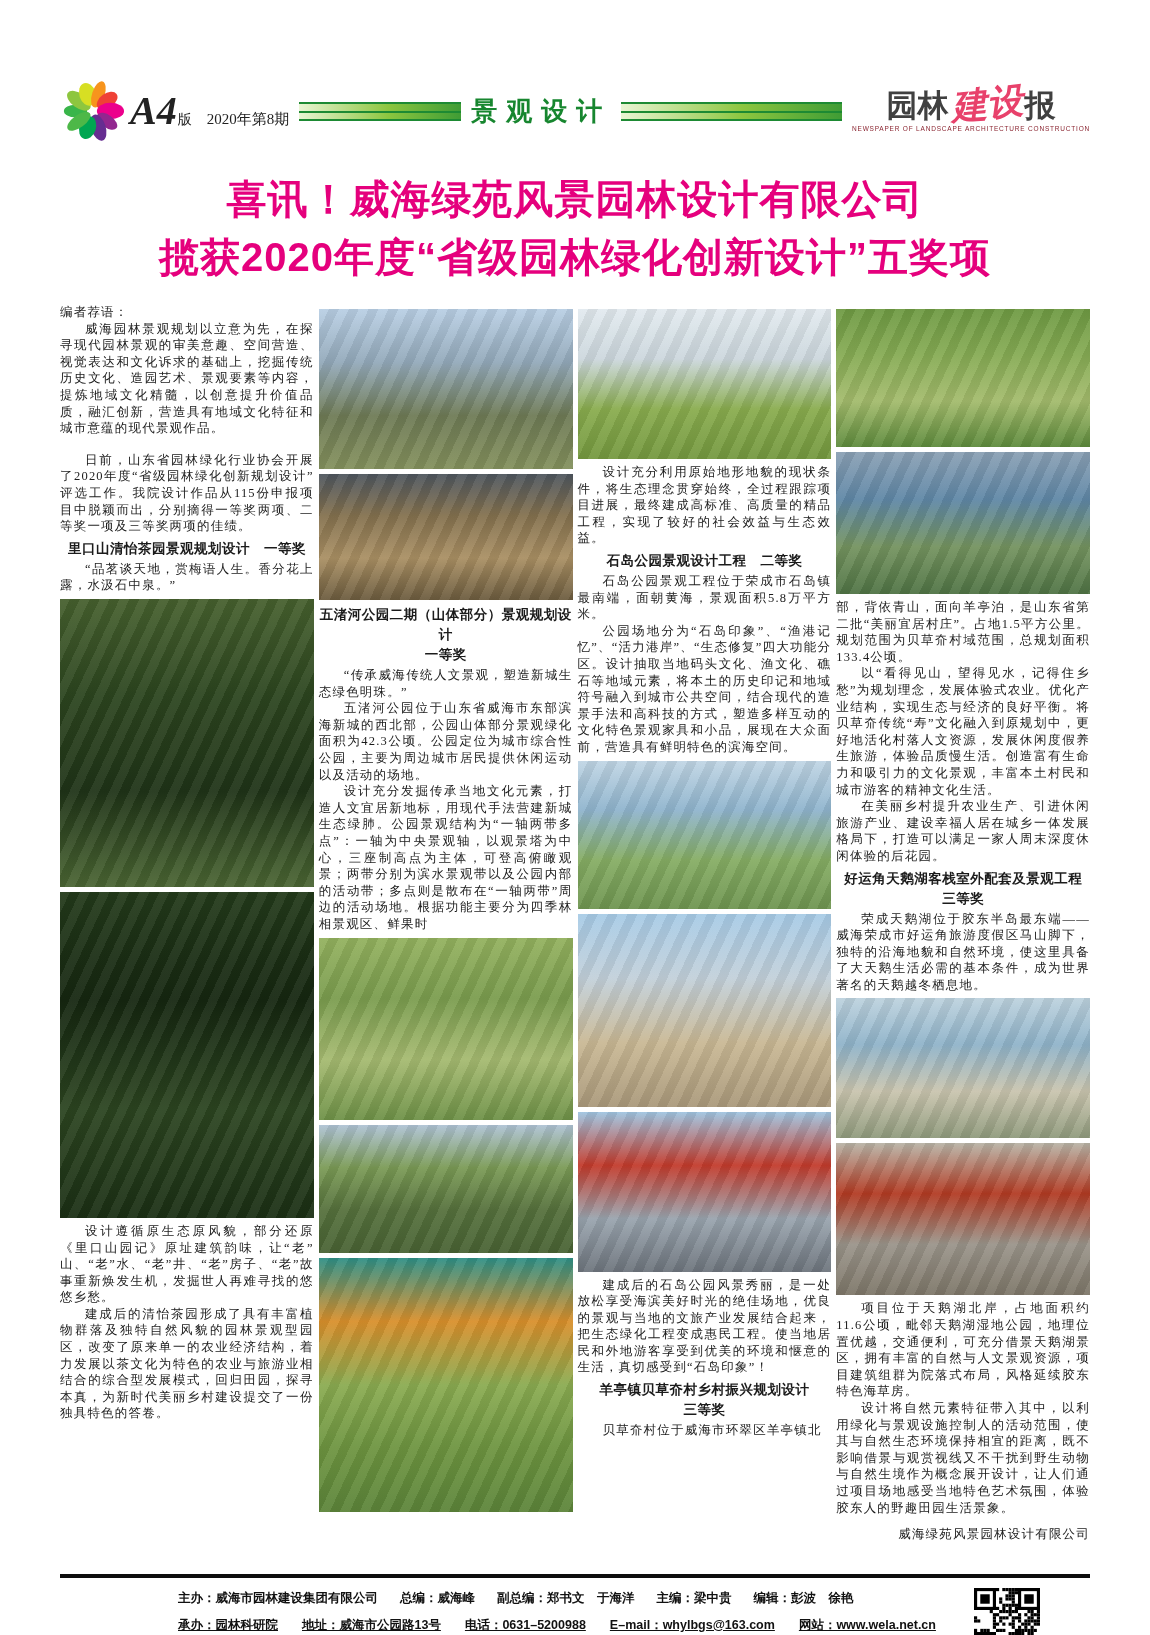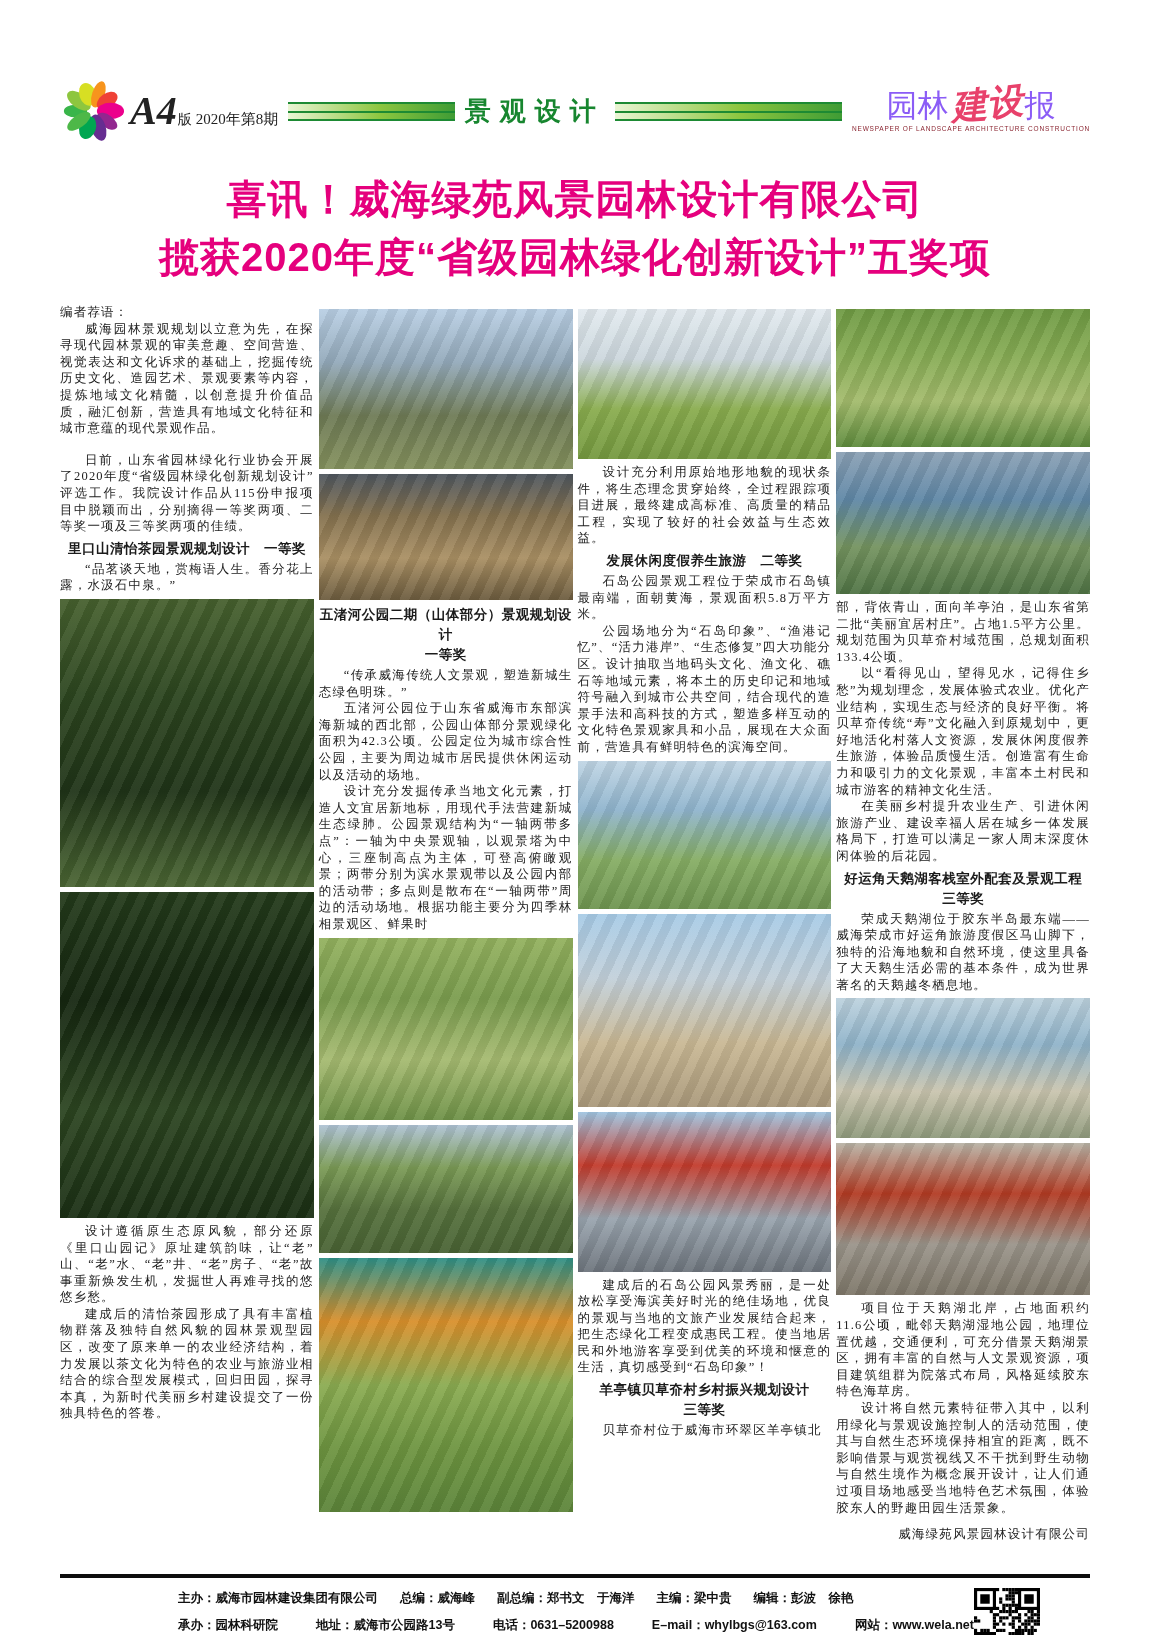--- a/index.html
+++ b/index.html
@@ -8,31 +8,31 @@
         overflow:hidden;font-family:"Liberation Serif","DejaVu Serif",serif;color:#1b1b1b;}
   .content{position:absolute;left:60px;top:78px;width:1030px;}
 
   
   header{display:flex;align-items:center;height:66px;}
   .brand-left{display:flex;align-items:flex-end;gap:4px;}
   .flower{width:66px;height:66px;flex:0 0 auto;}
   .edition{display:flex;align-items:baseline;white-space:nowrap;margin-bottom:10px;}
   .ed-a4{font-style:italic;font-weight:700;font-size:40px;font-family:"Liberation Serif",serif;color:#222;}
   .ed-ban{font-size:14px;margin-left:1px;color:#222;}
-  .issue{font-size:15px;margin-left:4px;color:#222;}
+  .issue{font-size:15px;margin-left:15px;color:#222;}
   .gbar{height:15px;position:relative;border-top:2px solid #1d8a33;border-bottom:2px solid #1d8a33;
         background:linear-gradient(90deg,#eaf5d4,#8cc63f 55%,#3f9c35);margin:0 10px;align-self:center;}
   .gbar::after{content:"";position:absolute;left:0;right:0;top:50%;height:2px;background:#1d8a33;}
   .gbar-left{flex:1.1;}
   .gbar-right{flex:1.5;}
   .section-title{font-family:"Liberation Sans","DejaVu Sans",sans-serif;font-weight:700;
         font-size:26px;letter-spacing:9px;color:#17862f;white-space:nowrap;}
   .masthead{display:flex;flex-direction:column;align-items:center;line-height:1;margin-bottom:4px;}
   .mast-name{white-space:nowrap;}
-  .mast-blue{color:#8b5cf6;font-weight:400;font-size:31px;font-family:"Liberation Serif",serif;}
+  .mast-blue{color:#404040;font-weight:700;font-size:31px;font-family:"Liberation Serif",serif;}
   .mast-red{color:#e8416b;font-weight:700;font-style:italic;font-size:36px;
             font-family:"Liberation Serif",serif;display:inline-block;transform:rotate(-6deg);margin:0 2px;}
   .mast-sub{font-family:"Liberation Sans",sans-serif;font-size:6.5px;letter-spacing:.8px;
             color:#8a2430;margin-top:4px;white-space:nowrap;}
 
   
   .headline{margin:26px 0 18px 0;text-align:center;font-family:"Liberation Sans","DejaVu Sans",sans-serif;
             font-weight:900;font-size:40px;line-height:1.45;letter-spacing:1px;}
 
   
@@ -47,21 +47,21 @@
   .credit{margin-top:10px;font-size:12.5px;letter-spacing:1.2px;text-align:right;}
   .photo{position:relative;margin:5px 0;width:100%;overflow:hidden;}
   .photo::after{content:"";position:absolute;inset:0;
         background:repeating-linear-gradient(115deg,rgba(255,255,255,.06) 0 9px,rgba(0,0,0,.06) 9px 18px);}
   .spacer{width:100%;}
 
   
   footer{position:relative;margin-top:18px;border-top:4px solid #0d0d0d;padding-top:12px;height:86px;}
   .foot-line{display:flex;gap:22px;font-family:"Liberation Sans","DejaVu Sans",sans-serif;
         font-weight:700;font-size:12.5px;color:#111;margin:0 0 10px 118px;white-space:nowrap;}
-  .foot-line[data-line="1"]{gap:38px;}
+  .foot-line[data-line="1"]{gap:24px;text-decoration:underline;}
   .qr{position:absolute;right:50px;top:10px;width:66px;height:66px;background:#fff;}
 </style>
 </head>
 <body>
 
 <div class="page">
   <div class="content">
 
     <header>
       <div class="brand-left">
@@ -120,21 +120,21 @@
           <p class="para">“传承威海传统人文景观，塑造新城生态绿色明珠。”</p>
           <p class="para">五渚河公园位于山东省威海市东部滨海新城的西北部，公园山体部分景观绿化面积为42.3公顷。公园定位为城市综合性公园，主要为周边城市居民提供休闲运动以及活动的场地。</p>
           <p class="para">设计充分发掘传承当地文化元素，打造人文宜居新地标，用现代手法营建新城生态绿肺。公园景观结构为“一轴两带多点”：一轴为中央景观轴，以观景塔为中心，三座制高点为主体，可登高俯瞰观景；两带分别为滨水景观带以及公园内部的活动带；多点则是散布在“一轴两带”周边的活动场地。根据功能主要分为四季林相景观区、鲜果时</p>
           <div class="photo" style="height: 182px; background: linear-gradient(rgb(147, 177, 94), rgb(122, 156, 78), rgb(165, 186, 112), rgb(110, 145, 71));"></div>
           <div class="photo" style="height: 128px; background: linear-gradient(rgb(174, 194, 212), rgb(122, 154, 85), rgb(85, 112, 60), rgb(72, 98, 51));"></div>
           <div class="photo" style="height: 254px; background: linear-gradient(rgb(46, 143, 134), rgb(217, 143, 43), rgb(138, 171, 81), rgb(109, 148, 64), rgb(92, 132, 57));"></div>
         </div>
       <div class="col">
           <div class="photo" style="height: 150px; background: linear-gradient(rgb(226, 234, 239), rgb(204, 215, 221), rgb(137, 172, 78), rgb(116, 152, 63));"></div>
           <p class="para">设计充分利用原始地形地貌的现状条件，将生态理念贯穿始终，全过程跟踪项目进展，最终建成高标准、高质量的精品工程，实现了较好的社会效益与生态效益。</p>
-          <h3 class="award-heading">发展休闲度假养生旅游　二等奖</h3>
+          <h3 class="award-heading">石岛公园景观设计工程　二等奖</h3>
           <p class="para">石岛公园景观工程位于荣成市石岛镇最南端，面朝黄海，景观面积5.8万平方米。</p>
           <p class="para">公园场地分为“石岛印象”、“渔港记忆”、“活力港岸”、“生态修复”四大功能分区。设计抽取当地码头文化、渔文化、礁石等地域元素，将本土的历史印记和地域符号融入到城市公共空间，结合现代的造景手法和高科技的方式，塑造多样互动的文化特色景观家具和小品，展现在大众面前，营造具有鲜明特色的滨海空间。</p>
           <div class="photo" style="height: 148px; background: linear-gradient(rgb(192, 213, 228), rgb(143, 180, 205), rgb(134, 173, 100), rgb(110, 148, 80));"></div>
           <div class="photo" style="height: 193px; background: linear-gradient(rgb(167, 203, 230), rgb(194, 208, 218), rgb(201, 184, 148), rgb(169, 152, 122));"></div>
           <div class="photo" style="height: 160px; background: linear-gradient(rgb(159, 196, 224), rgb(194, 58, 43), rgb(153, 164, 174), rgb(109, 116, 124));"></div>
           <p class="para">建成后的石岛公园风景秀丽，是一处放松享受海滨美好时光的绝佳场地，优良的景观与当地的文旅产业发展结合起来，把生态绿化工程变成惠民工程。使当地居民和外地游客享受到优美的环境和惬意的生活，真切感受到“石岛印象”！</p>
           <h3 class="award-heading">羊亭镇贝草夼村乡村振兴规划设计
 三等奖</h3>
           <p class="para">贝草夼村位于威海市环翠区羊亭镇北</p>
         </div>

